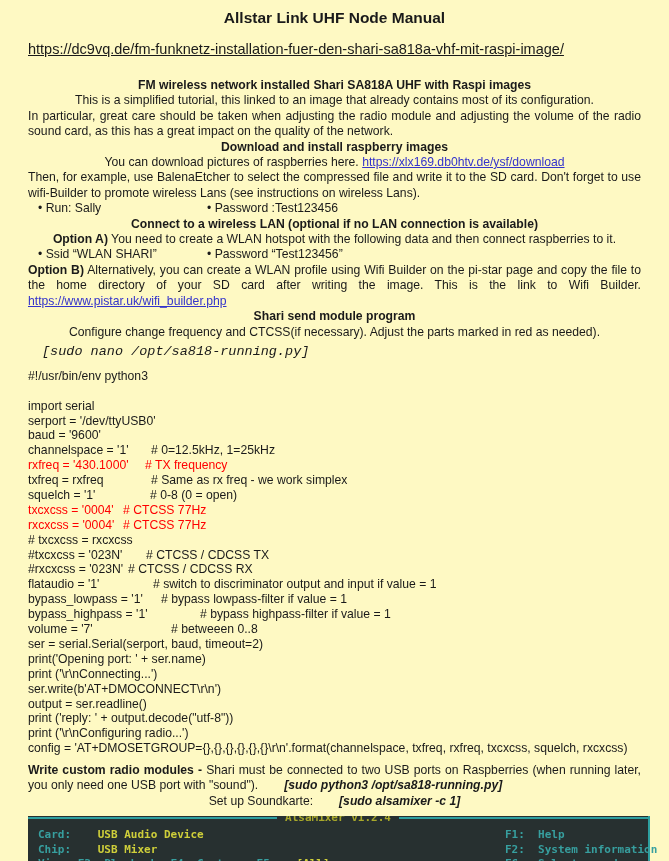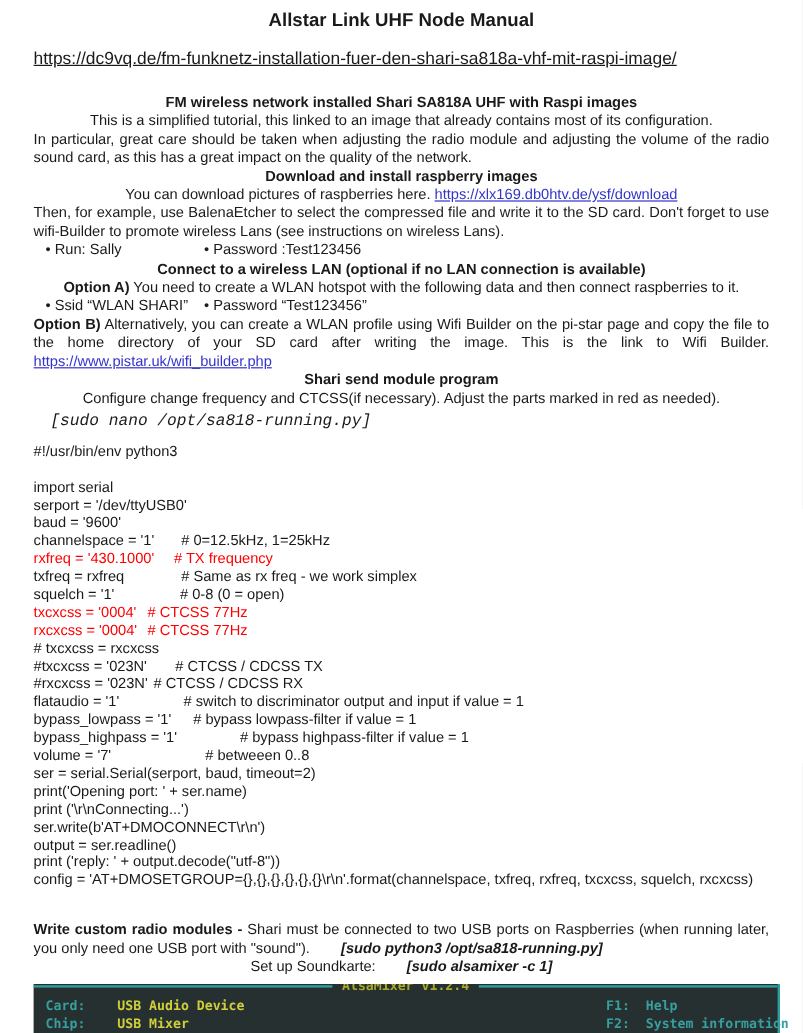--- a/index.html
+++ b/index.html
@@ -1,42 +1,42 @@
 <!DOCTYPE html>
 <html><head>
 <meta charset="utf-8">
 <style>
   * { margin: 0; padding: 0; box-sizing: border-box; }
   html, body { background: #e8e8e8; }
   .page {
-    width: 669px; height: 861px; background: #ffffff; position: relative;
+    width: 669px; height: 861px; background: #fef9c3; position: relative;
     font-family: "Liberation Sans", sans-serif; color: #1a1a1a; overflow: hidden;
     margin: 0 auto;
   }
   .doc { padding: 8px 28px 0 28px; }
   .title { font-size: 15.5px; font-weight: bold; text-align: center; line-height: 20px; margin-bottom: 12px; }
   .toplink-wrap { margin-bottom: 20px; }
   .toplink { font-size: 14.5px; color: #1a1a1a; text-decoration: underline; }
   p, .line { font-size: 12.2px; line-height: 15.4px; text-align: center; }
   .b { font-weight: bold; }
   .j { text-align: justify; }
   a.blue { color: #3333cc; text-decoration: underline; }
-  .bullets { display: flex; padding-left: 10px; font-size: 12.2px; line-height: 15.4px; }
+  .bullets { display: flex; padding-left: 10px; font-size: 12.2px; line-height: 15.4px; gap: 37px; }
   .bullets .cell1 { width: 132px; }
   .cmd-mono {
     font-family: "Liberation Mono", monospace; font-style: italic; font-size: 13.5px;
     line-height: 18px; padding-left: 14px; margin: 3px 0 4px 0;
   }
   .cmd-bi { font-weight: bold; font-style: italic; }
   .ml { margin-left: 26px; }
   .codeblock { margin-top: 8px; font-size: 12.2px; }
   .code-line { position: relative; height: 14.9px; line-height: 14.9px; white-space: pre; }
   .code-line .cm { position: absolute; top: 0; }
   .red { color: #ff0000; }
-  .outro { margin-top: 26px; }
+  .outro { margin-top: 7px; }
   .terminal {
     margin-top: 7px; width: 622px; height: 88px; background: #273030; position: relative;
     font-family: "DejaVu Sans Mono", monospace; font-size: 11px; font-weight: bold;
     border-right: 2px solid #2d9f9f;
   }
   .term-header { display: flex; align-items: flex-start; height: 10px; overflow: hidden; }
   .term-header .hr { flex: 1; border-top: 2px solid #2d9f9f; margin-top: 1px; }
   .term-header .t-title { color: #a8a82a; padding: 0 8px; margin-top: -5px; white-space: pre; }
   .term-body { position: relative; padding: 2px 8px 0 10px; }
   .trow { position: relative; height: 14.5px; line-height: 14.5px; white-space: pre; }
@@ -101,20 +101,21 @@
         <div class="code-line"><span>flataudio = '1'</span><span class="cm" style="left: 125px;"># switch to discriminator output and input if value = 1</span></div>
         <div class="code-line"><span>bypass_lowpass = '1'</span><span class="cm" style="left: 133px;"># bypass lowpass-filter if value = 1</span></div>
         <div class="code-line"><span>bypass_highpass = '1'</span><span class="cm" style="left: 140px; margin-left: 32px;"># bypass highpass-filter if value = 1</span></div>
         <div class="code-line"><span>volume = '7'</span><span class="cm" style="left: 143px;"># betweeen 0..8</span></div>
         <div class="code-line"><span>ser = serial.Serial(serport, baud, timeout=2)</span></div>
         <div class="code-line"><span>print('Opening port: ' + ser.name)</span></div>
         <div class="code-line"><span>print ('\r\nConnecting...')</span></div>
         <div class="code-line"><span>ser.write(b'AT+DMOCONNECT\r\n')</span></div>
         <div class="code-line"><span>output = ser.readline()</span></div>
         <div class="code-line"><span>print ('reply: ' + output.decode("utf-8"))</span></div>
+        <div class="code-line"><span>print ('\r\nConfiguring radio...')</span></div>
         <div class="code-line"><span>config = 'AT+DMOSETGROUP={},{},{},{},{},{}\r\n'.format(channelspace, txfreq, rxfreq, txcxcss, squelch, rxcxcss)</span></div>
       </div>
 
     <div class="outro">
       <p class="j"><span class="b">Write custom radio modules - </span><span>Shari must be connected to two USB ports on Raspberries (when running later, you only need one USB port with "sound").</span><span class="cmd-bi ml">[sudo python3 /opt/sa818-running.py]</span></p>
       <p><span>Set up Soundkarte:</span><span class="cmd-bi ml">[sudo alsamixer -c 1]</span></p>
     </div>
 
     <div class="terminal">
       <div class="term-header">

